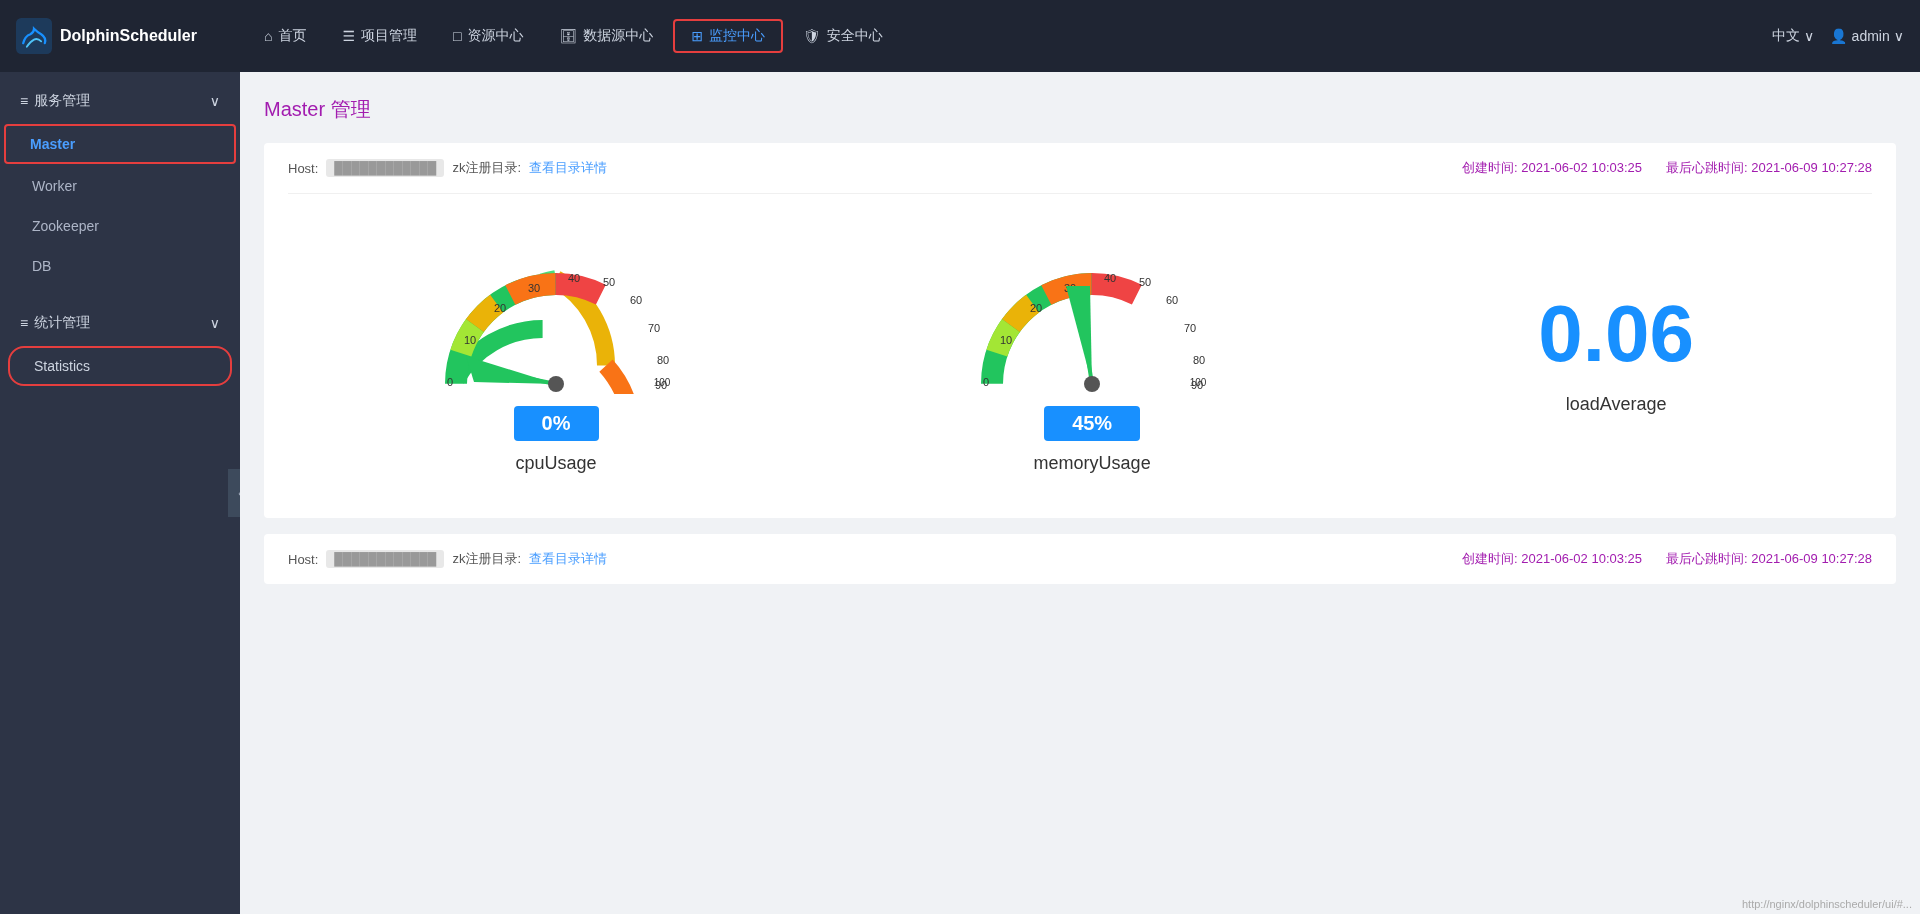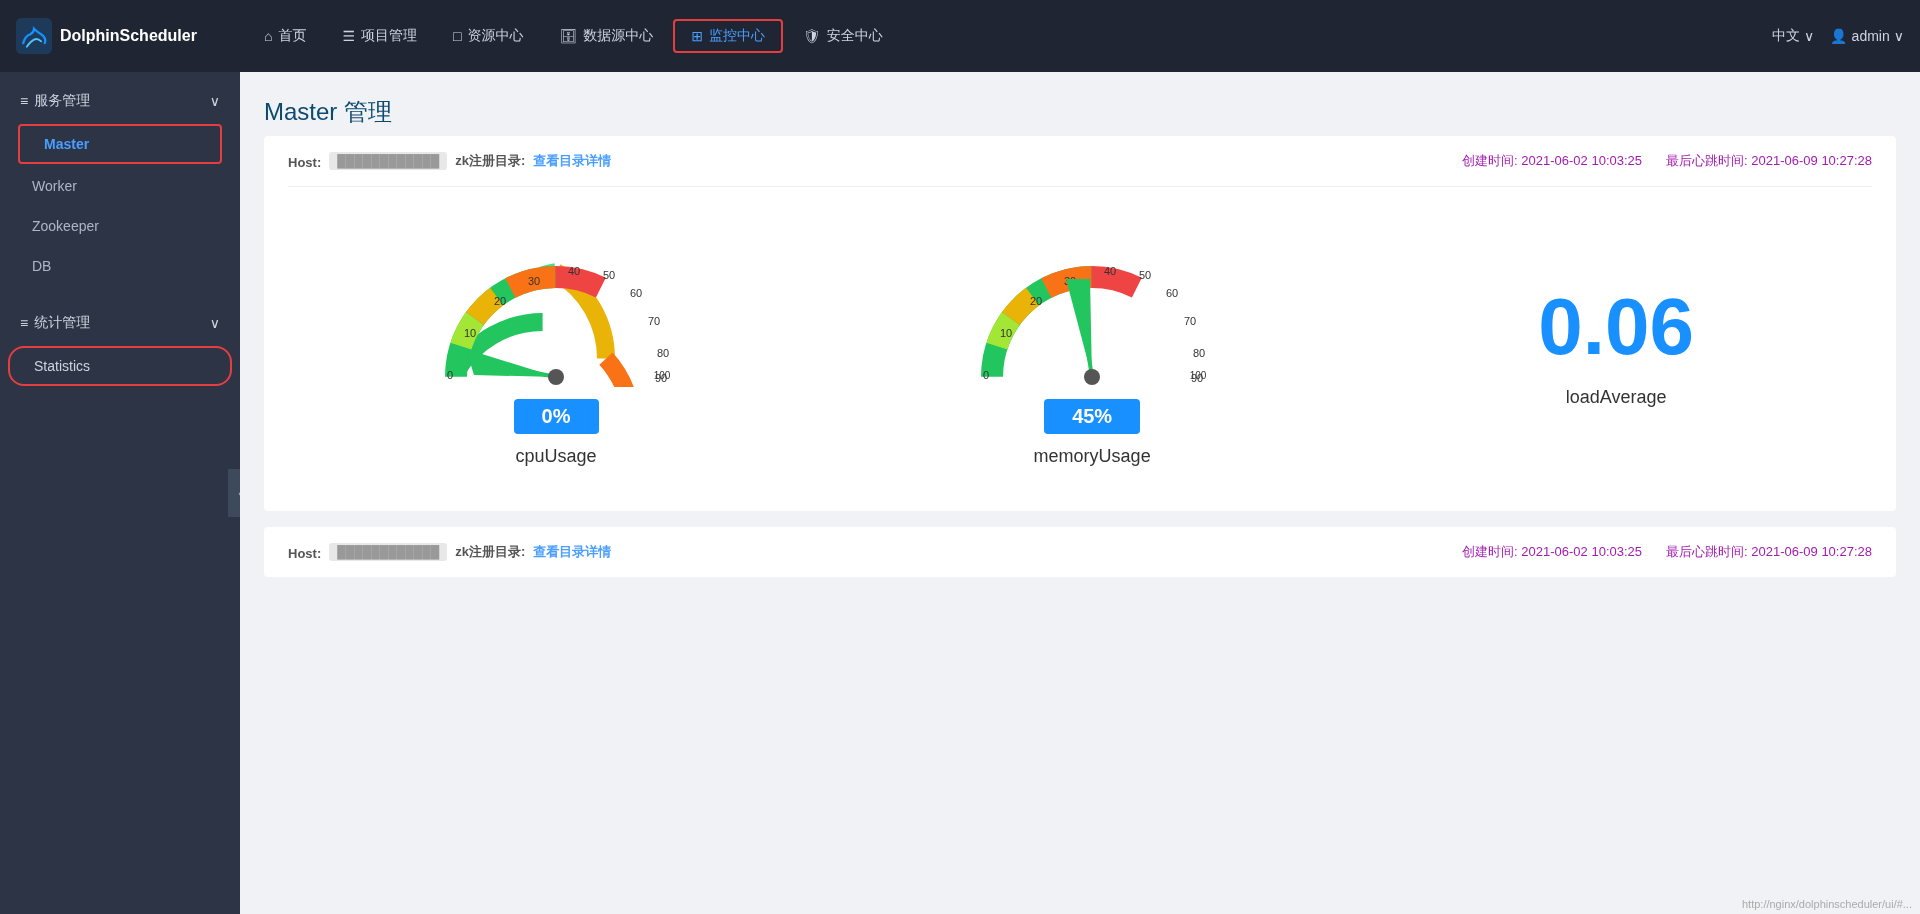--- a/index.html
+++ b/index.html
@@ -129,48 +129,47 @@
     }
 
     
     .content {
       flex: 1;
       overflow-y: auto;
       padding: 24px;
       background: #f0f2f5;
     }
     .page-title {
-      font-size: 24px;
+      font-size: 20px;
       font-weight: 500;
-      color: #0c4a6e;
-      margin-bottom: 8px;
+      color: #a21caf;
+      margin-bottom: 20px;
     }
 
     
     .monitor-card {
       background: white;
       border-radius: 4px;
       margin-bottom: 16px;
       padding: 16px 24px 24px;
     }
     .card-header {
       display: flex;
       align-items: center;
       justify-content: space-between;
       padding-bottom: 16px;
       border-bottom: 1px solid #f0f0f0;
       margin-bottom: 20px;
     }
     .card-host {
       display: flex;
-      align-items: flex-end;
+      align-items: center;
       gap: 8px;
       font-size: 13px;
       color: #555;
-      font-weight: bold;
     }
     .host-ip {
       background: #e8e8e8;
       padding: 2px 8px;
       border-radius: 3px;
       font-size: 12px;
       color: #999;
     }
     .zk-link {
       color: #4a9eff;
@@ -294,21 +293,21 @@
 <div class="main-layout">
 
   <aside class="sidebar" style="position:relative;">
 
     <div class="sidebar-section">
       <div class="sidebar-section-header">
         <span style="margin-right:6px;">≡</span>
         <span>服务管理</span>
         <span style="margin-left:auto;">∨</span>
       </div>
-      <div class="sidebar-item active" style="border:2px solid #e53e3e; color:#4a9eff; margin:2px 18px; border-radius:4px; padding:10px 12px 10px 24px;">
+      <div class="sidebar-item active" style="border:2px solid #e53e3e; color:#4a9eff; margin:2px 4px; border-radius:4px; padding:10px 12px 10px 24px;">
         <span>Master</span>
       </div>
       <div class="sidebar-item">
         <span>Worker</span>
       </div>
       <div class="sidebar-item">
         <span>Zookeeper</span>
       </div>
       <div class="sidebar-item">
         <span>DB</span>

